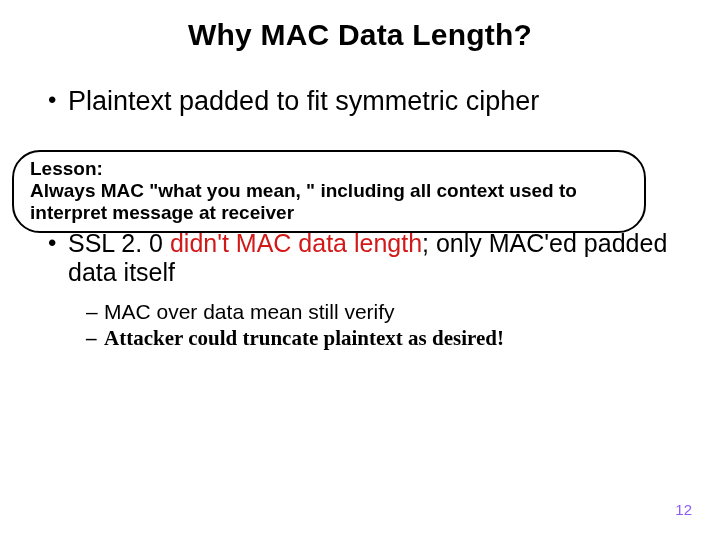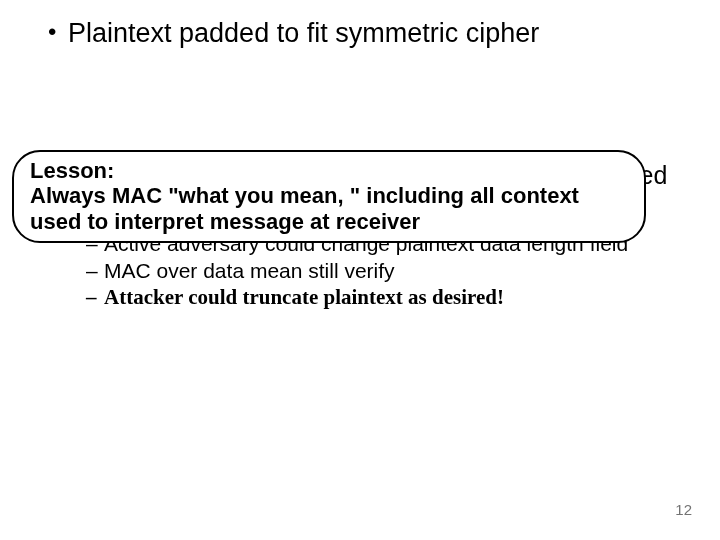--- a/index.html
+++ b/index.html
@@ -41,21 +41,21 @@
   }
   .callout {
     position: absolute;
     left: 12px;
     top: 150px;
     width: 634px;
     border: 2.5px solid #000;
     border-radius: 28px;
     background: #fff;
     padding: 6px 16px 7px 16px;
-    font-size: 22px;
+    font-size: 19px;
     font-weight: bold;
     line-height: 1.15;
     z-index: 2;
   }
   .second-bullet-wrap {
     margin-top: 112px;
   }
   .second-bullet {
     position: relative;
     padding-left: 28px;
@@ -87,43 +87,43 @@
     position: absolute;
     left: 0;
     top: 0;
   }
   .bold { font-weight: bold; font-family: Liberation Serif, serif; }
   .pagenum {
     position: absolute;
     right: 28px;
     bottom: 22px;
     font-size: 15px;
-    color: #737373;
+    color: #8b5cf6;
     text-align: right;
   }
 </style>
 </head>
 <body>
 
 <div class="slide">
 
+  <div class="title">Why MAC Data Length?</div>
 
   <div class="bullet1">Plaintext padded to fit symmetric cipher</div>
 
   <div class="callout">
     <div>Lesson:</div>
     <div>Always MAC "what you mean, " including all context used to interpret message at receiver</div>
   </div>
 
   <div class="second-bullet-wrap">
     <div class="second-bullet">
       <span>SSL 2. 0 </span><span class="red">didn't MAC data length</span><span>; only MAC'ed padded data itself</span>
     </div>
 
     <div class="sub-list">
-      <div class="sub-item">Active adversary could change plaintext data length field</div>
       <div class="sub-item">MAC over data mean still verify</div>
       <div class="sub-item bold">Attacker could truncate plaintext as desired!</div>
     </div>
   </div>
 
   <div class="pagenum">12</div>
 </div>
 
 </body></html>

